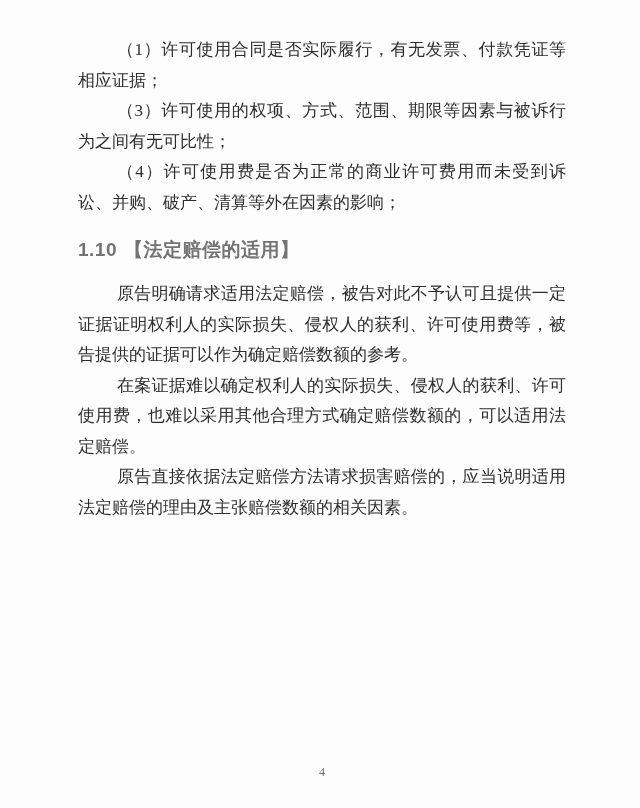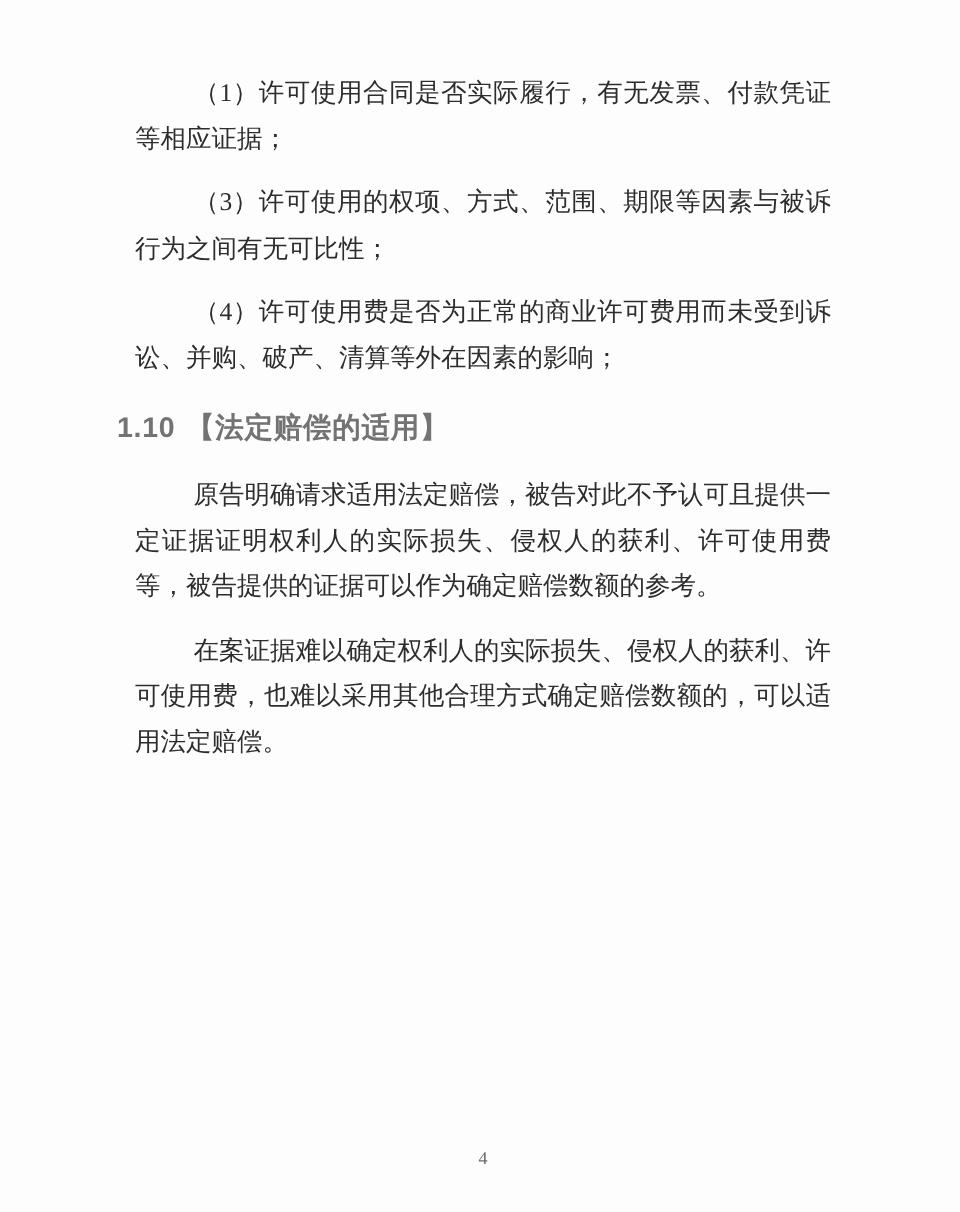--- a/index.html
+++ b/index.html
@@ -15,21 +15,21 @@
   }
   .page {
     position: absolute;
     inset: 0;
     box-sizing: border-box;
     padding: 35px 74px 0 78px;
     font-family: "Liberation Serif", "DejaVu Serif", serif;
     color: #2d2d2d;
   }
   .body-text {
-    margin: 12px;
+    margin: 0;
     font-size: 17px;
     line-height: 30.5px;
     text-align: justify;
     text-indent: 39px;
     word-break: normal;
     line-break: strict;
   }
   .heading {
     margin: 16px 0 14px 0;
     font-family: "Liberation Sans", "DejaVu Sans", sans-serif;
@@ -62,16 +62,17 @@
   <p class="body-text">（1）许可使用合同是否实际履行，有无发票、付款凭证等相应证据；</p>
   <p class="body-text">（3）许可使用的权项、方式、范围、期限等因素与被诉行为之间有无可比性；</p>
   <p class="body-text">（4）许可使用费是否为正常的商业许可费用而未受到诉讼、并购、破产、清算等外在因素的影响；</p>
 
   <h2 class="heading"><span class="h-num">1.10</span><span class="h-title">【法定赔偿的适用】</span></h2>
 
   <p class="body-text">原告明确请求适用法定赔偿，被告对此不予认可且提供一定证据证明权利人的实际损失、侵权人的获利、许可使用费等，被告提供的证据可以作为确定赔偿数额的参考。</p>
   <p class="body-text">在案证据难以确定权利人的实际损失、侵权人的获利、许可使用费，也难以采用其他合理方式确定赔偿数额的，可以适用法定赔偿。</p>
 
 
+  <p class="body-text">原告直接依据法定赔偿方法请求损害赔偿的，应当说明适用法定赔偿的理由及主张赔偿数额的相关因素。</p>
 
   <div class="page-number">4</div>
 
 </div>
 
 </body></html>

